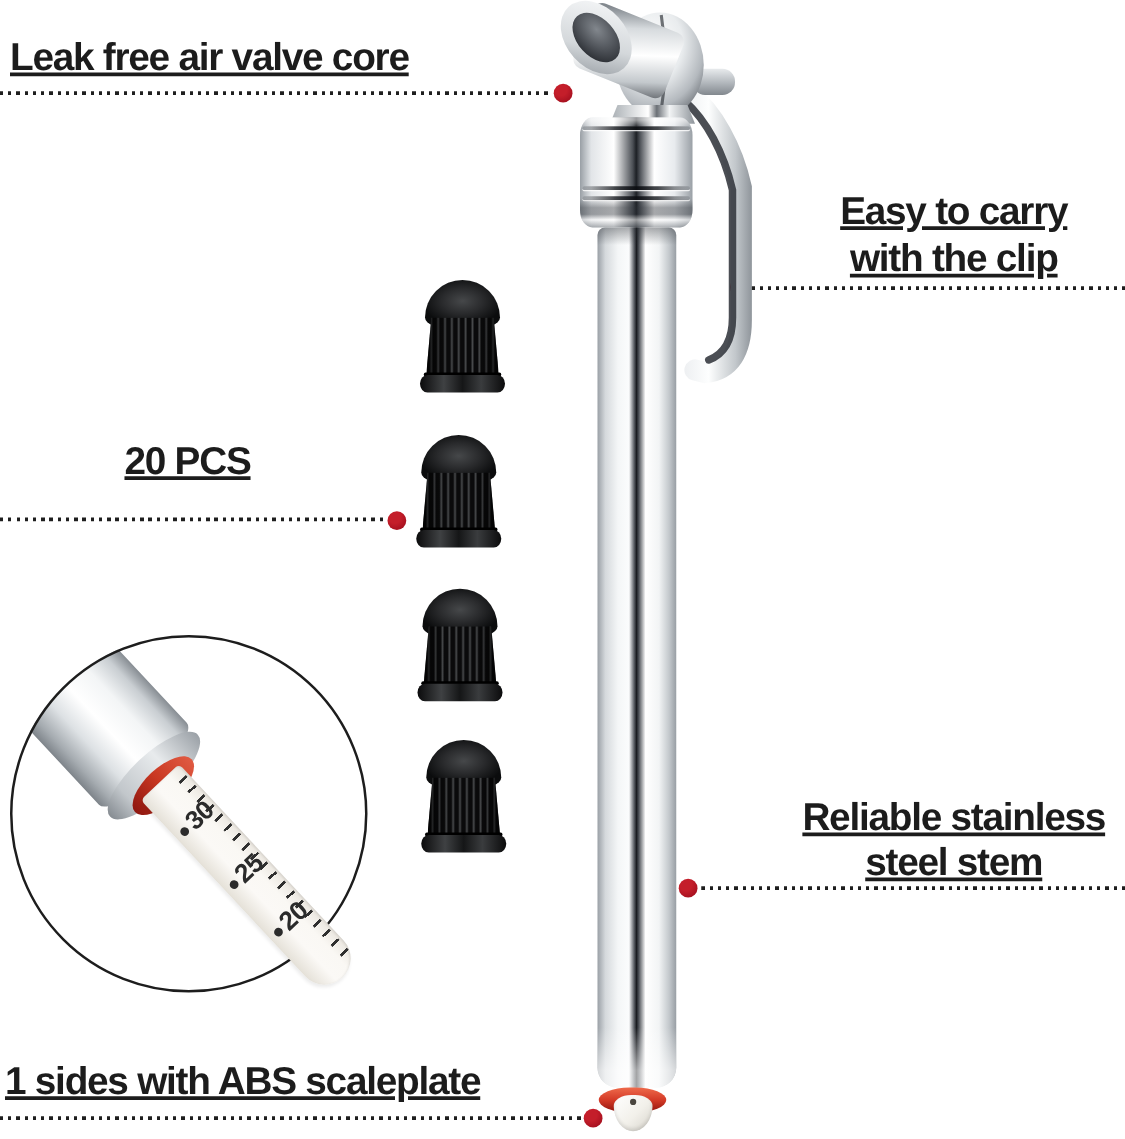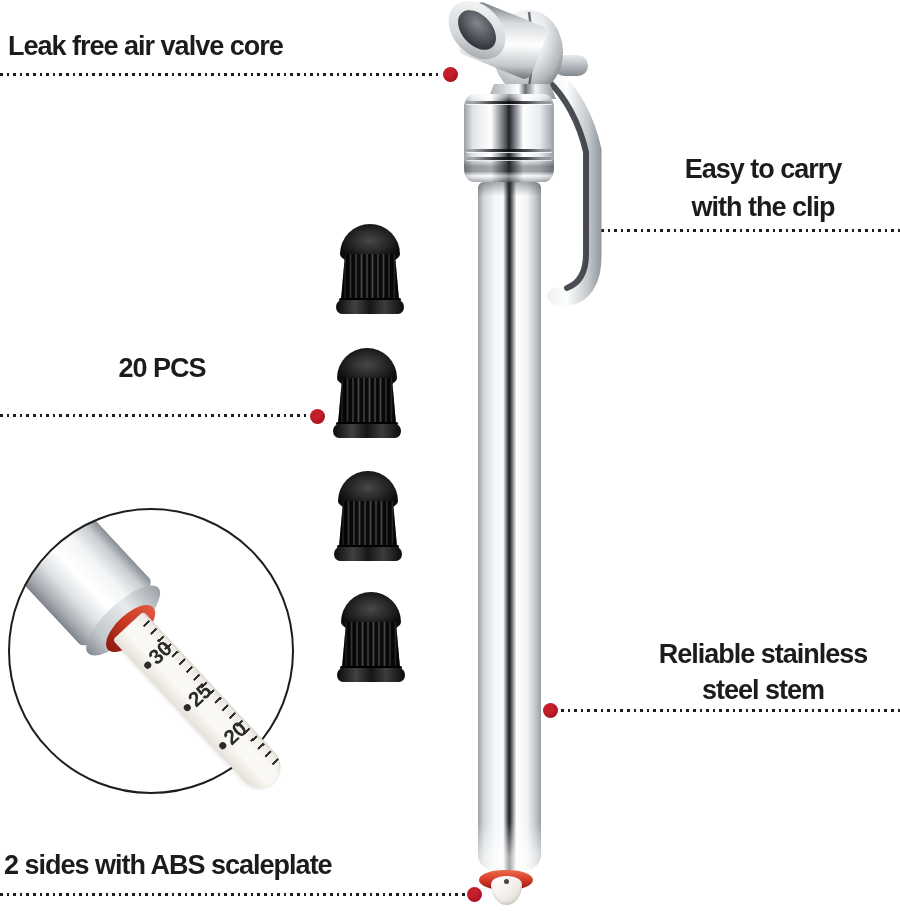--- a/index.html
+++ b/index.html
@@ -1,25 +1,25 @@
 <!DOCTYPE html>
 <html style="--accent-red: #a81120; --tip-red: #d43a27; --text: #1c1c1c;"><head>
 <meta charset="utf-8">
 <style>
   html,body{margin:0;padding:0;background:#fff;}
   .scene{position:relative;width:900px;height:911px;background:#fff;overflow:hidden;
          font-family:"Liberation Sans",sans-serif;}
 
   
   .label{position:absolute;font-weight:700;color:var(--text,#1c1c1c);
-         font-size:27px;line-height:36px;letter-spacing:-1px;white-space:nowrap;}
+         font-size:31px;line-height:36px;letter-spacing:-1px;white-space:nowrap;text-decoration:underline;}
   .label.center{text-align:center;white-space:normal;}
   .lbl-valve-core{left:8px;top:28px;}
   .lbl-clip{left:615px;top:150px;width:296px;line-height:38px;}
-  .lbl-caps{left:0px;top:351px;width:300px;line-height:35px;padding-left:12px;}
+  .lbl-caps{left:0px;top:351px;width:300px;line-height:35px;}
   .lbl-stem{left:613px;top:636px;width:300px;line-height:36px;}
   .lbl-plate{left:4px;top:847px;}
 
   
   .leader{position:absolute;height:3px;
           background:repeating-linear-gradient(to right,#1e1e1e 0 2.6px,transparent 2.6px 6.6px);}
   .leader-1{left:0;top:73px;width:442px;}
   .leader-2{left:601px;top:229px;width:299px;}
   .leader-3{left:0;top:414px;width:309px;}
   .leader-4{left:561px;top:709px;width:339px;}
@@ -122,21 +122,21 @@
     <div>Easy to carry</div>
     <div>with the clip</div>
   </div>
   <div class="label center lbl-caps">
     <div>20 PCS</div>
   </div>
   <div class="label center lbl-stem">
     <div>Reliable stainless</div>
     <div>steel stem</div>
   </div>
-  <div class="label lbl-plate">2 sides with ABS scaleplate</div>
+  <div class="label lbl-plate">1 sides with ABS scaleplate</div>
 
   <svg class="abs-svg" style="left:538px;top:60px;width:64px;height:250px" viewBox="538 60 64 250">
     <defs>
       <linearGradient id="clipG" gradientUnits="userSpaceOnUse" x1="548" y1="80" x2="602" y2="80">
         <stop offset="0" stop-color="#eef0f2"></stop>
           <stop offset="0.35" stop-color="#fdfefe"></stop>
         <stop offset="0.75" stop-color="#c2c7cb"></stop>
           <stop offset="1" stop-color="#8d9399"></stop>
       </linearGradient>
     </defs>

